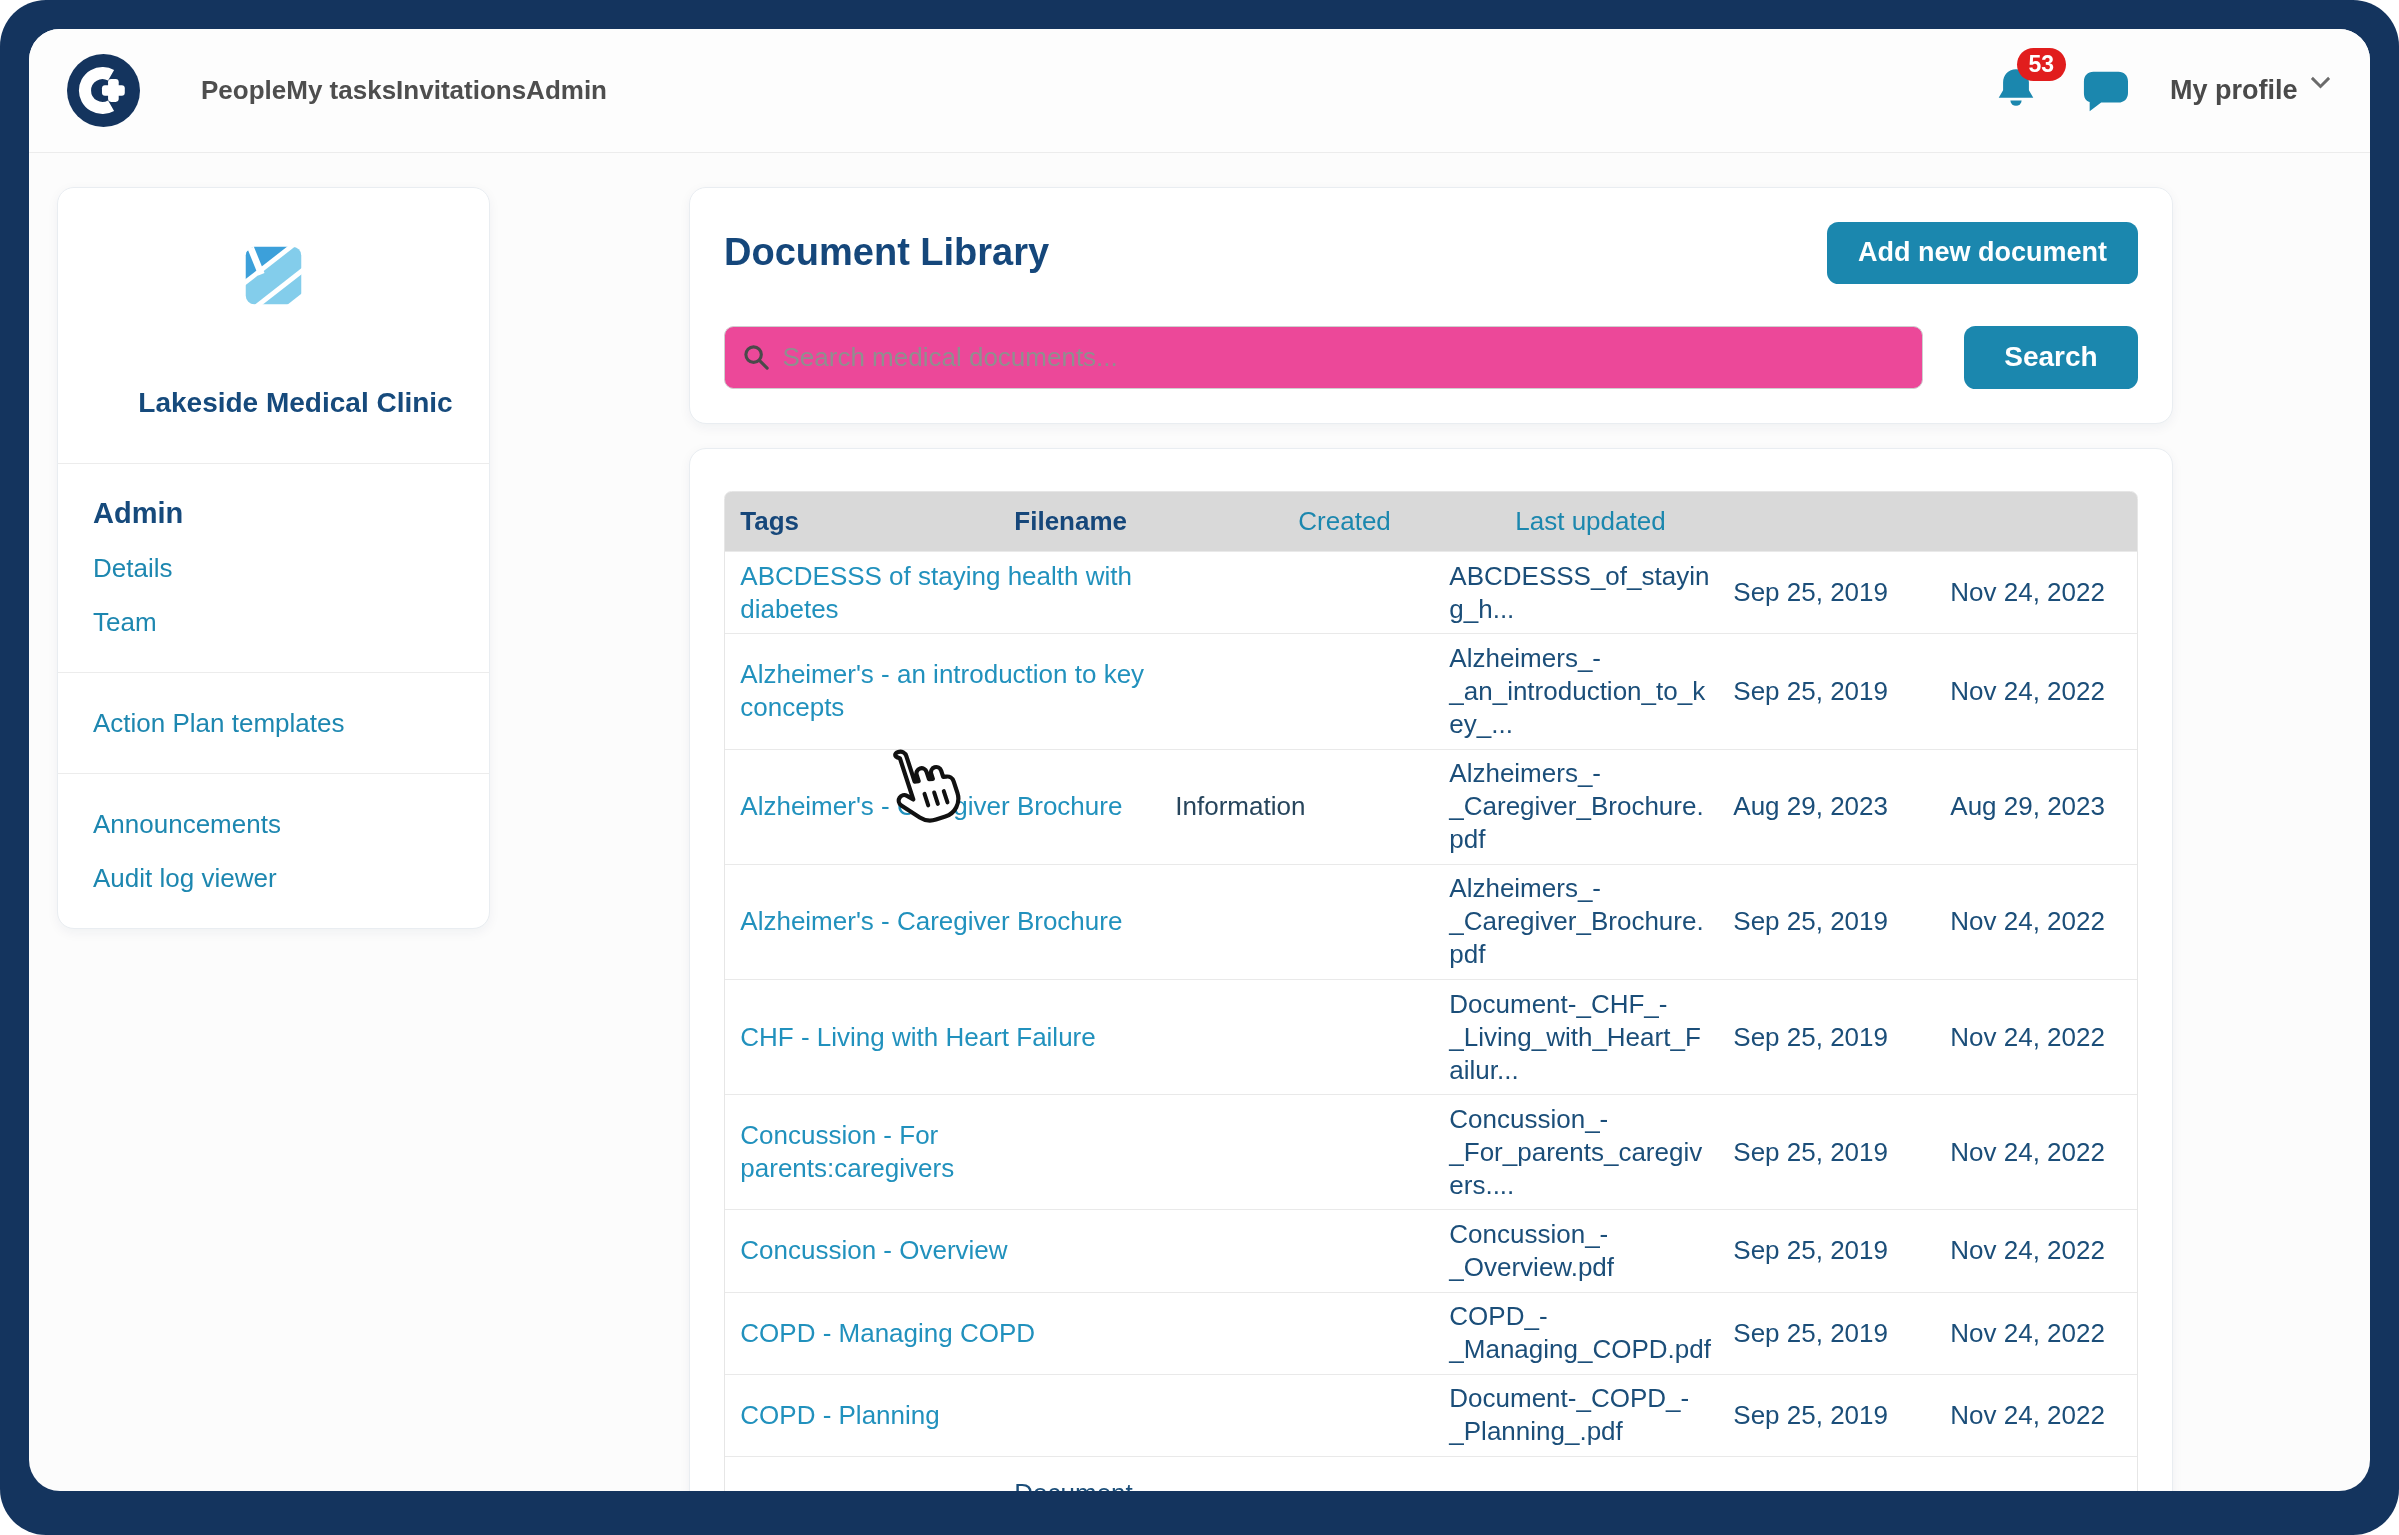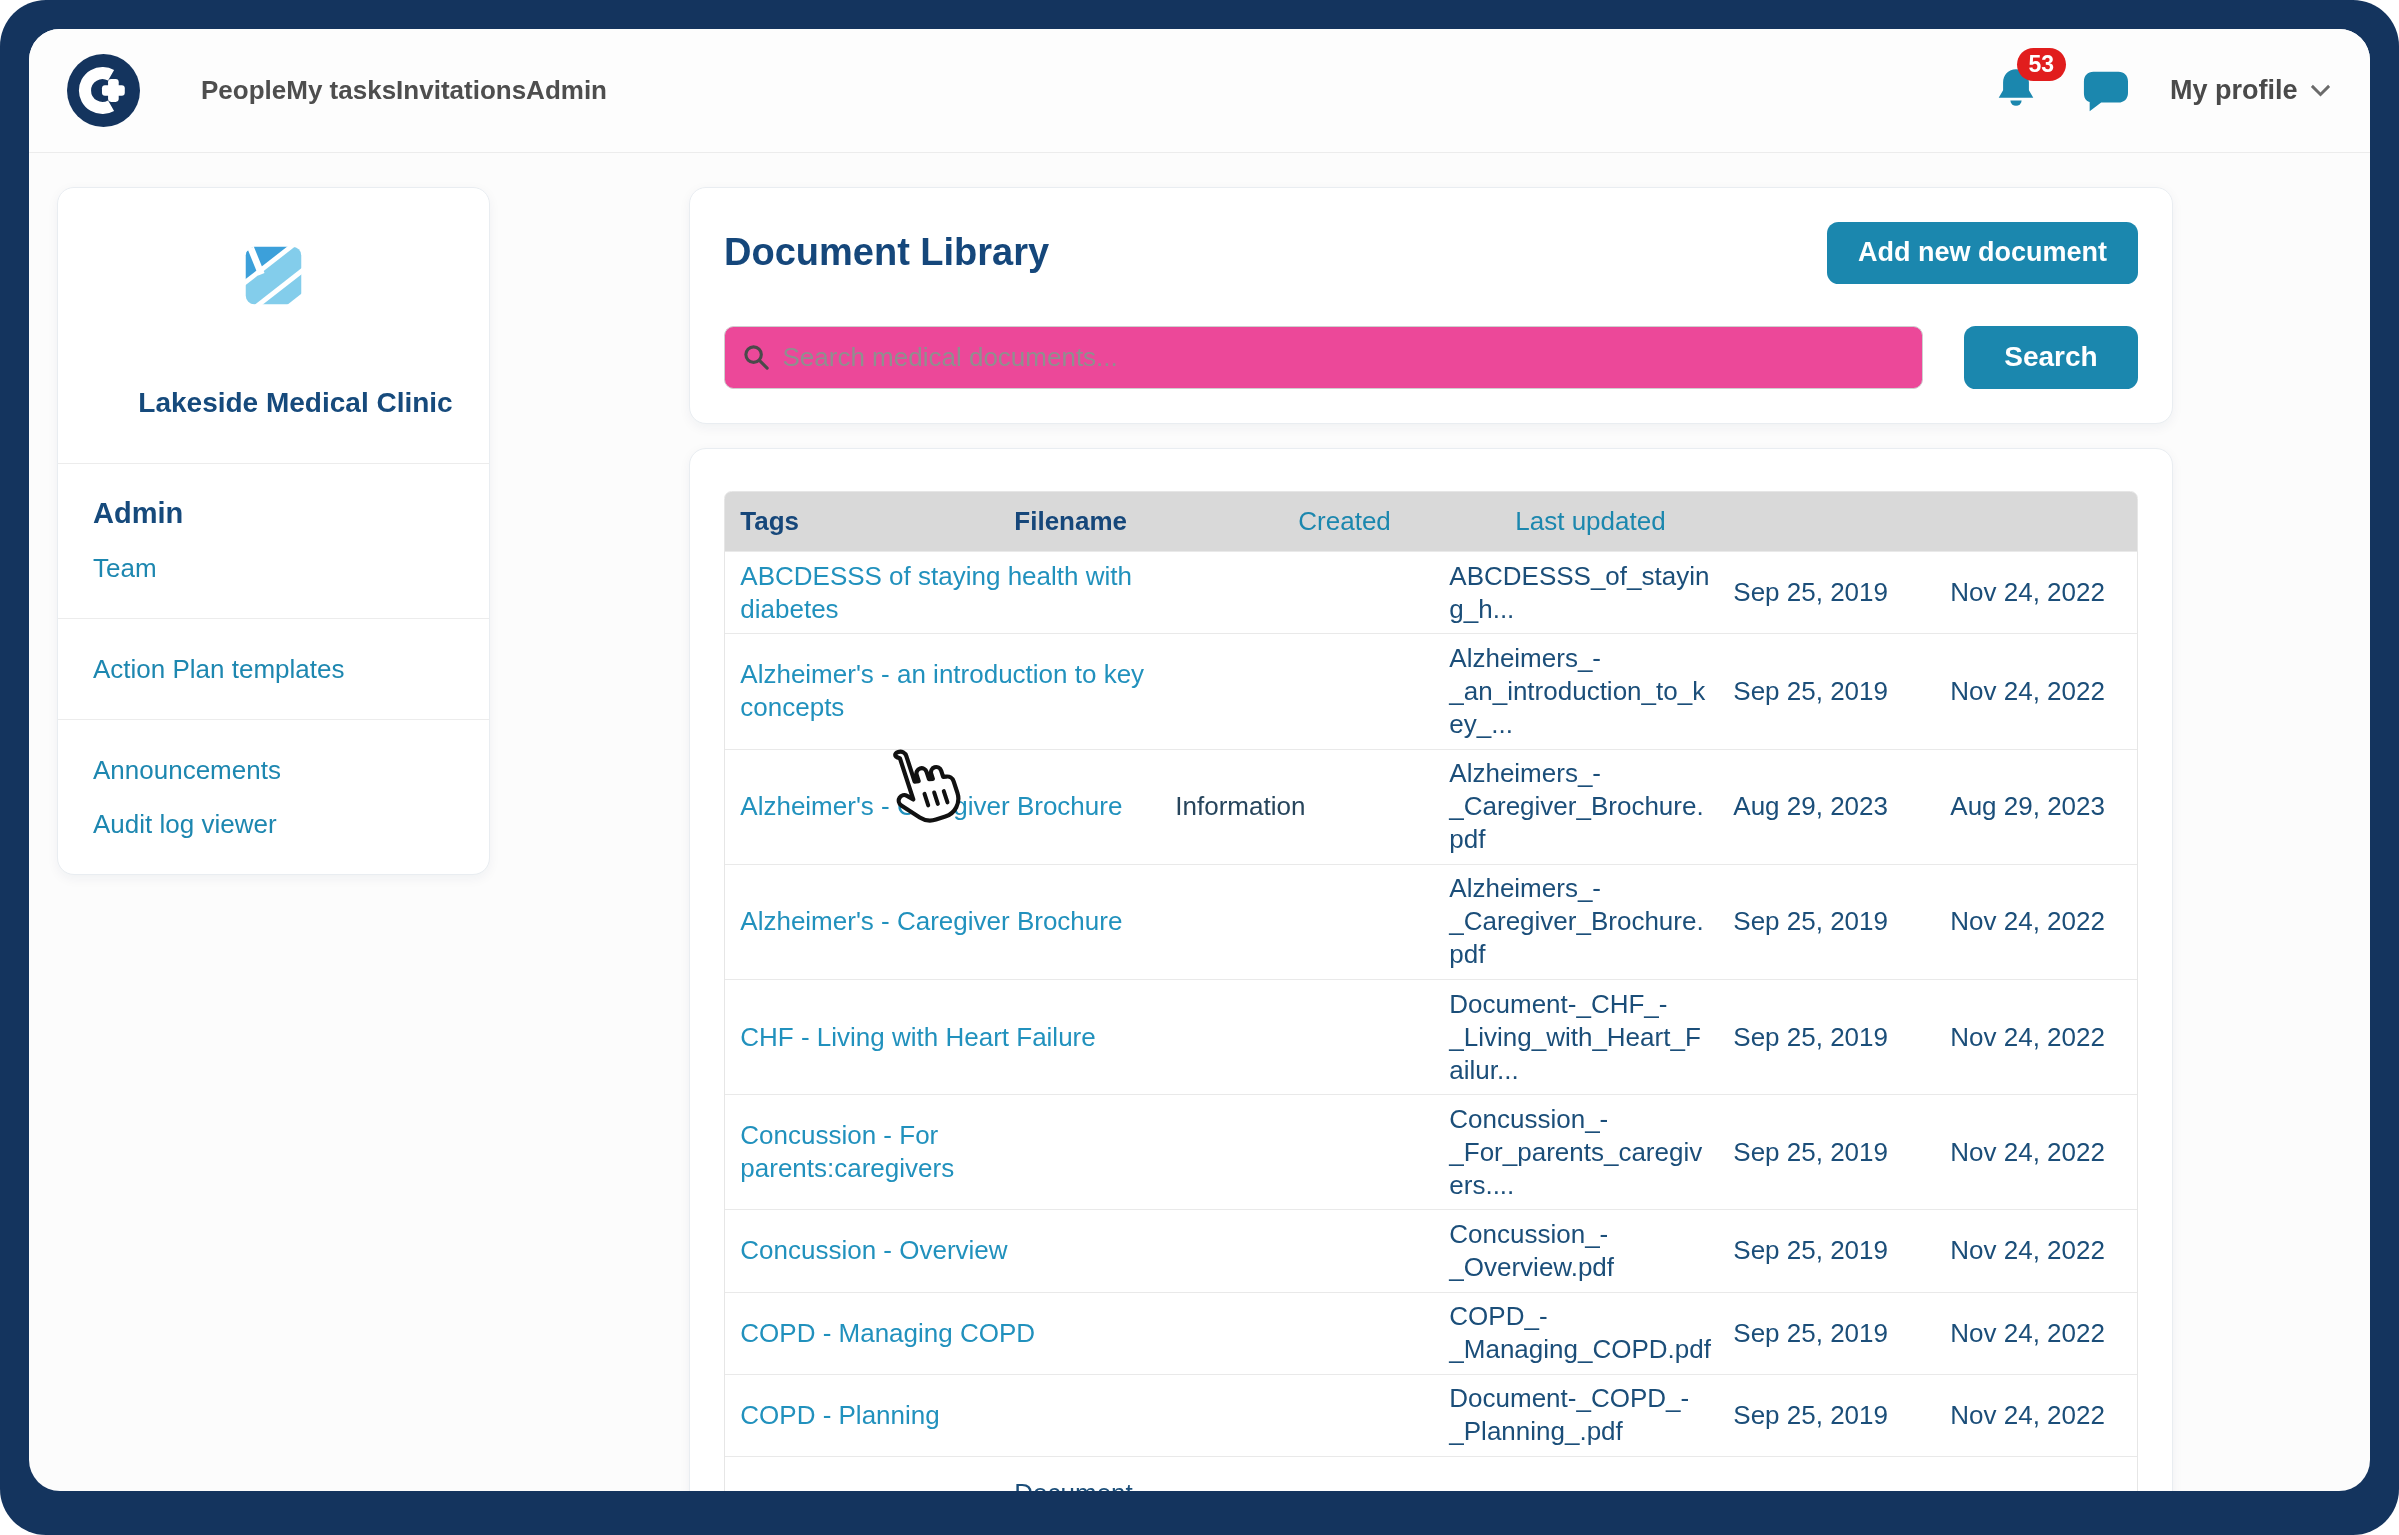--- a/index.html
+++ b/index.html
@@ -12,21 +12,21 @@
   
   .topbar { height:124px; display:flex; align-items:center; padding:0 38px;
             border-bottom:1.9px solid #ececec; background:#fdfdfd; }
   .applogo { width:73px; height:73px; flex:0 0 auto; cursor:pointer; }
   .primary-nav { display:flex; margin-left:61px; }
   .nav-item { font-size:26px; font-weight:600; color:#4e4e4e; text-decoration:none; cursor:pointer; }
   .top-right { margin-left:auto; display:flex; align-items:center; gap:40px; }
   .bell-wrap { position:relative; cursor:pointer; }
   .badge { position:absolute; top:-15.3px; left:25px; background:#e11d1d; color:#fff;
            font-size:23px; font-weight:bold; padding:2.9px 11.5px; border-radius:955px; line-height:27px;}
-  .profile { display:flex; align-items:center; gap:11.5px; cursor:pointer; }
+  .profile { display:flex; align-items:flex-start; gap:11.5px; cursor:pointer; }
   .profile-label { font-size:27px; font-weight:700; color:#4a4a4a; }
 
   
   .card { background:#ffffff; border:1.9px solid #e9edf1; border-radius:17px;
           box-shadow:0 3.8px 11.5px rgba(20,40,80,.05); }
   .sidebar { position:absolute; left:28px; top:158px; width:433px; }
   .side-logo-block { display:flex; flex-direction:column; align-items:center; padding:54px 19px 44px; }
   .clinic-name { margin-top:78px; font-size:28px; font-weight:bold; color:#164a7c; text-align:center;margin-left:44px; }
   .side-section { border-top:1.9px solid #ececec; padding:23px 0; }
   .side-heading { font-size:29px; font-weight:bold; color:#164a7c; padding:9.6px 35px 11.5px; }
@@ -126,20 +126,21 @@
                 <rect x="28" y="-14" width="7" height="42" fill="#ffffff" transform="rotate(16 35 7)"></rect>
               </g>
             </g>
           </svg>
           <div class="clinic-name">Lakeside Medical Clinic</div>
         </div>
 
         <div class="side-section">
           <div class="side-heading">Admin</div>
           <div>
+              <a class="side-link">Details</a>
               <a class="side-link">Team</a>
             </div>
         </div>
         <div class="side-section">
           <div>
               <a class="side-link">Action Plan templates</a>
             </div>
         </div>
         <div class="side-section">
           <div>

